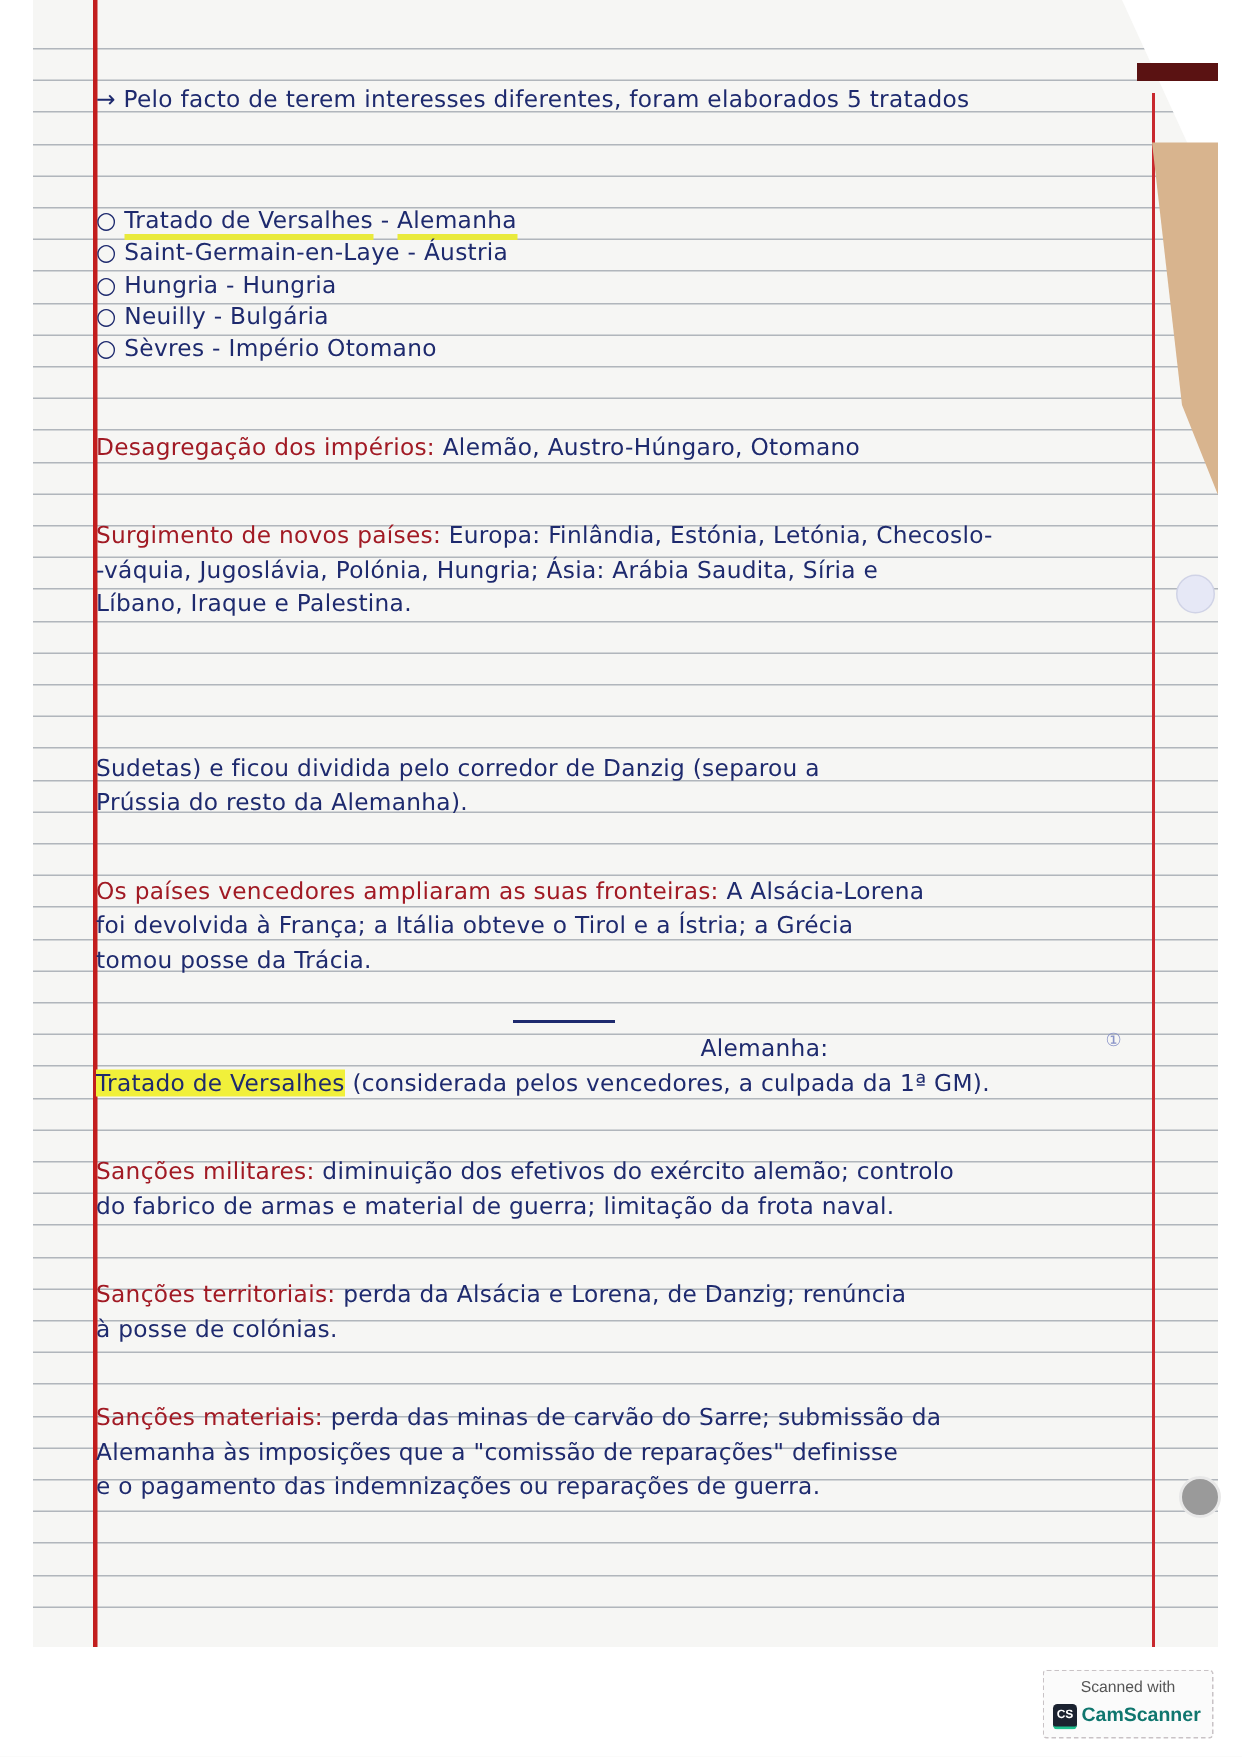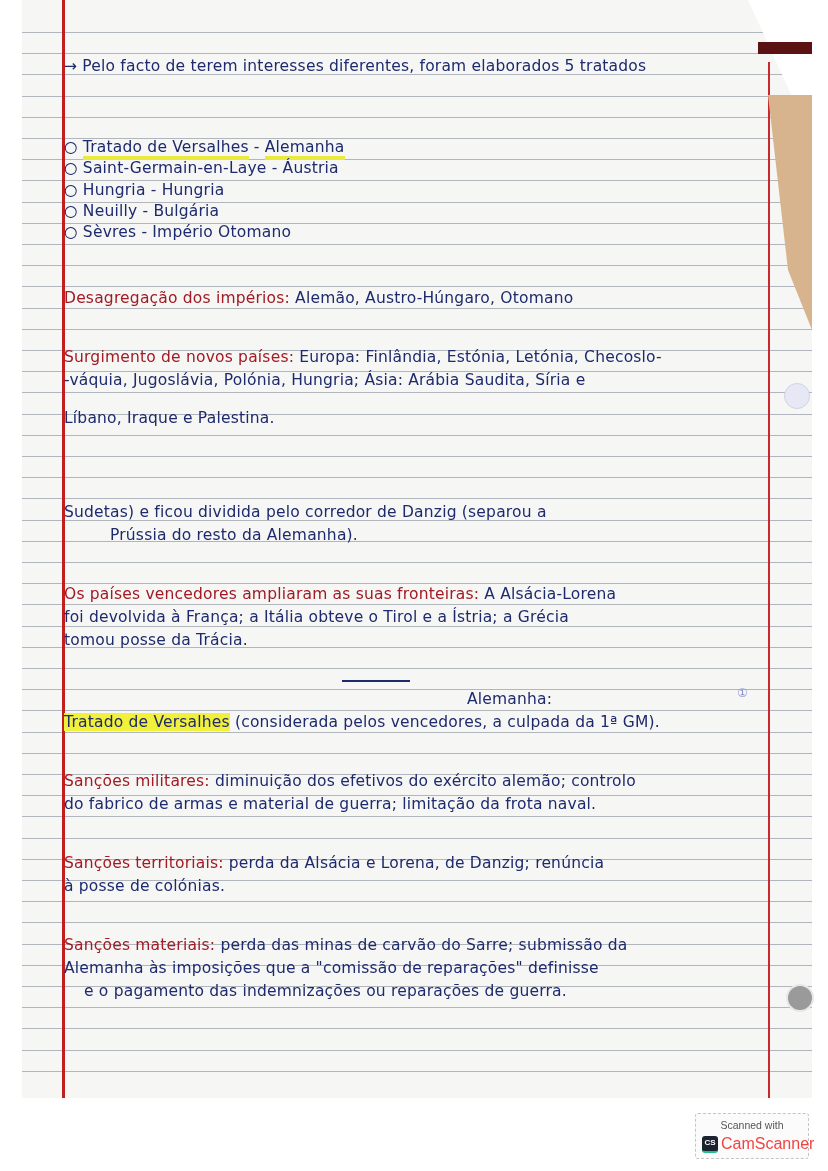--- a/index.html
+++ b/index.html
@@ -34,21 +34,21 @@
   .red { color:#a11a24; }
   .hl { background:#f1f03a; }
   .hl-under { border-bottom:4px solid #e9ea3c; }
   .stamp {
     position:absolute; left:695px; top:1113px; width:112px; height:44px;
     border:1px dashed #c9c3c6; border-radius:3px; background:#fbfbfb;
     font-family:"Liberation Sans", sans-serif;
   }
   .stamp-top { position:absolute; left:0; right:0; top:5px; text-align:center; font-size:10.5px; color:#555; }
   .stamp-logo { position:absolute; left:6px; top:22px; width:16px; height:15px; background:#1b2230; border-radius:3px; color:#fff; font-size:8px; font-weight:bold; text-align:center; line-height:14px; border-bottom:2px solid #1fc08f; }
-  .stamp-name { position:absolute; left:25px; top:21px; font-size:16px; font-weight:normal; color:#ef4444; }
+  .stamp-name { position:absolute; left:25px; top:21px; font-size:13px; font-weight:bold; color:#0f766e; }
   .dash { position:absolute; left:320px; top:680px; width:68px; height:1.5px; background:#1e2a6e; }
 </style>
 </head>
 <body>
 
 <div class="page">
 
   <div id="rules">
       <div class="ruled-line" style="top: 32px; width: 790px;"></div>
       <div class="ruled-line" style="top: 53px; width: 790px;"></div>
@@ -132,24 +132,24 @@
   </div>
 
   <div class="text-line" style="left:42px; top:288px;">
     <span class="red">Desagregação dos impérios:</span><span> Alemão, Austro-Húngaro, Otomano</span>
   </div>
 
   <div class="text-line" style="left:42px; top:347px;">
     <span class="red">Surgimento de novos países:</span><span> Europa: Finlândia, Estónia, Letónia, Checoslo-</span>
   </div>
   <div class="text-line" style="left:42px; top:370px;">-váquia, Jugoslávia, Polónia, Hungria; Ásia: Arábia Saudita, Síria e</div>
-  <div class="text-line" style="left:42px; top:408px;">Líbano, Iraque e Palestina.</div>
+  <div class="text-line" style="left:42px; top:392px;">Líbano, Iraque e Palestina.</div>
 
   <div class="text-line" style="left:42px; top:502px;">Sudetas) e ficou dividida pelo corredor de Danzig (separou a</div>
-  <div class="text-line" style="left:42px; top:525px;margin-left:46px;">Prússia do resto da Alemanha).</div>
+  <div class="text-line" style="left:42px; top:525px;">Prússia do resto da Alemanha).</div>
 
   <div class="text-line" style="left:42px; top:584px;">
     <span class="red">Os países vencedores ampliaram as suas fronteiras:</span><span> A Alsácia-Lorena</span>
   </div>
   <div class="text-line" style="left:42px; top:607px;">foi devolvida à França; a Itália obteve o Tirol e a Ístria; a Grécia</div>
   <div class="text-line" style="left:42px; top:630px;">tomou posse da Trácia.</div>
 
   <div class="dash"></div>
 
   <div class="text-line" style="left:445px; top:689px;">Alemanha:</div>
@@ -165,20 +165,20 @@
 
   <div class="text-line" style="left:42px; top:853px;">
     <span class="red">Sanções territoriais:</span><span> perda da Alsácia e Lorena, de Danzig; renúncia</span>
   </div>
   <div class="text-line" style="left:42px; top:876px;">à posse de colónias.</div>
 
   <div class="text-line" style="left:42px; top:935px;">
     <span class="red">Sanções materiais:</span><span> perda das minas de carvão do Sarre; submissão da</span>
   </div>
   <div class="text-line" style="left:42px; top:958px;">Alemanha às imposições que a "comissão de reparações" definisse</div>
-  <div class="text-line" style="left:42px; top:981px;margin-left:20px;">e o pagamento das indemnizações ou reparações de guerra.</div>
+  <div class="text-line" style="left:42px; top:981px;">e o pagamento das indemnizações ou reparações de guerra.</div>
 </div>
 
 <div class="stamp">
   <div class="stamp-top">Scanned with</div>
   <div class="stamp-logo">CS</div>
   <div class="stamp-name">CamScanner</div>
 </div>
 
 </body></html>

